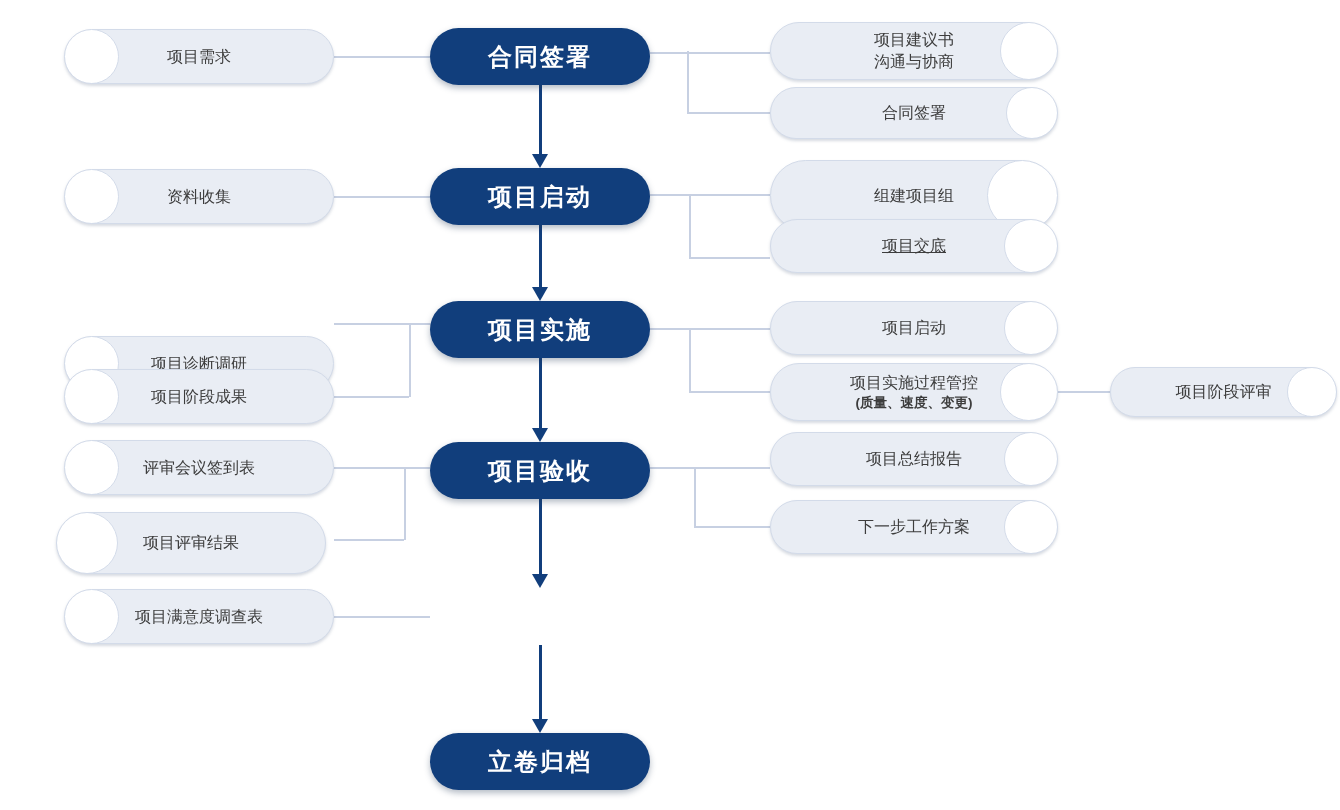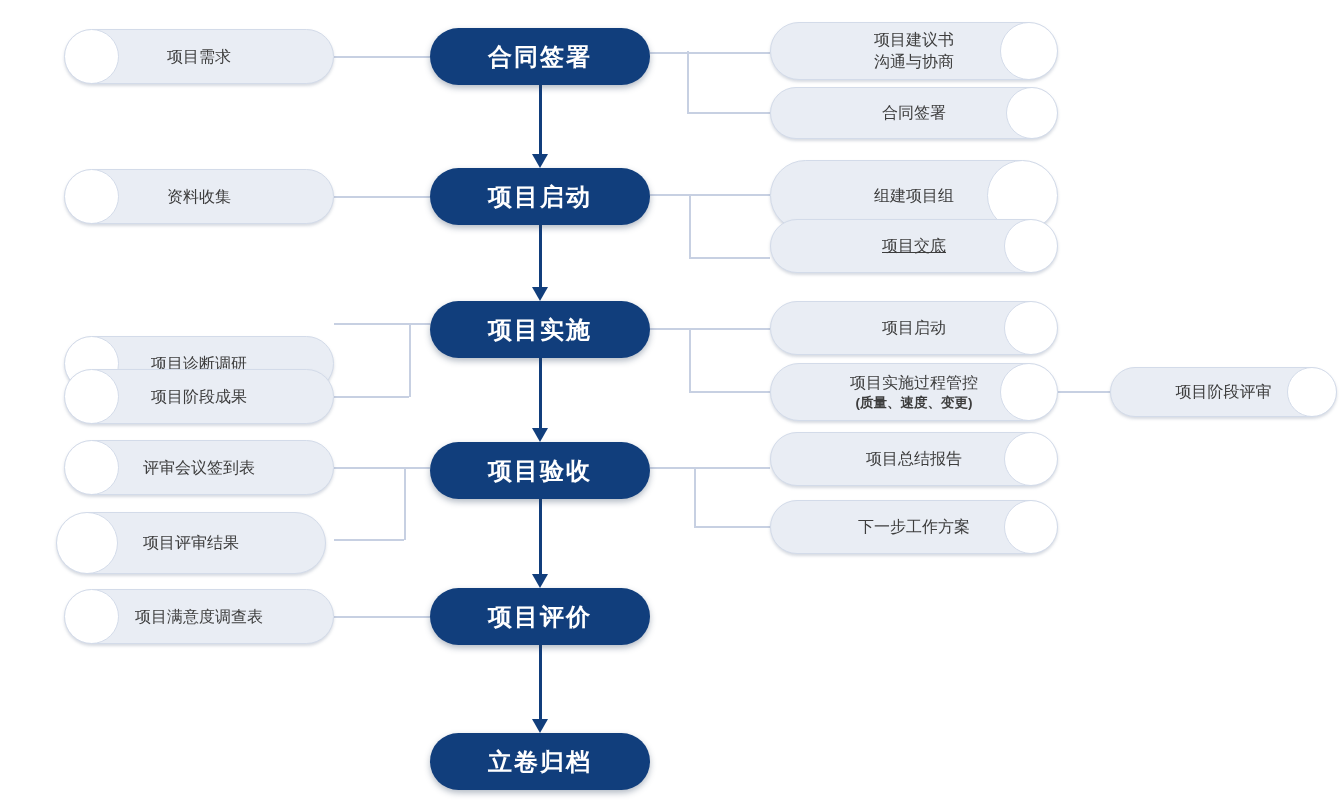--- a/index.html
+++ b/index.html
@@ -109,23 +109,20 @@
   </div>
   <div class="node" style="top:168px;">
     <span>项目启动</span>
   </div>
   <div class="node" style="top:301px;">
     <span>项目实施</span>
   </div>
   <div class="node" style="top:442px;">
     <span>项目验收</span>
   </div>
-  <div class="node" style="top:588px;">
-    <span>项目评价</span>
-  </div>
   <div class="node" style="top:733px;">
     <span>立卷归档</span>
   </div>
 
   <div class="pill left" style="left:64px;top:29px;width:270px;height:55px;">
     <span class="disc"></span>
     <span class="pill-text">
         <span class="pill-label">项目需求</span>
       </span>
   </div>

